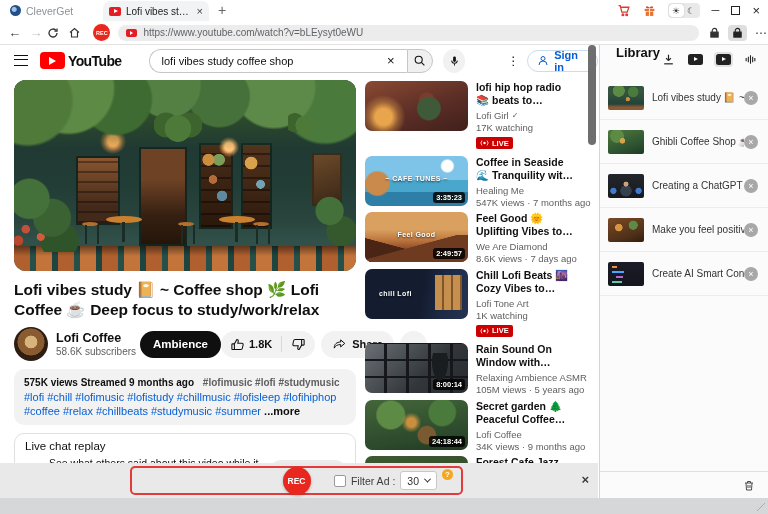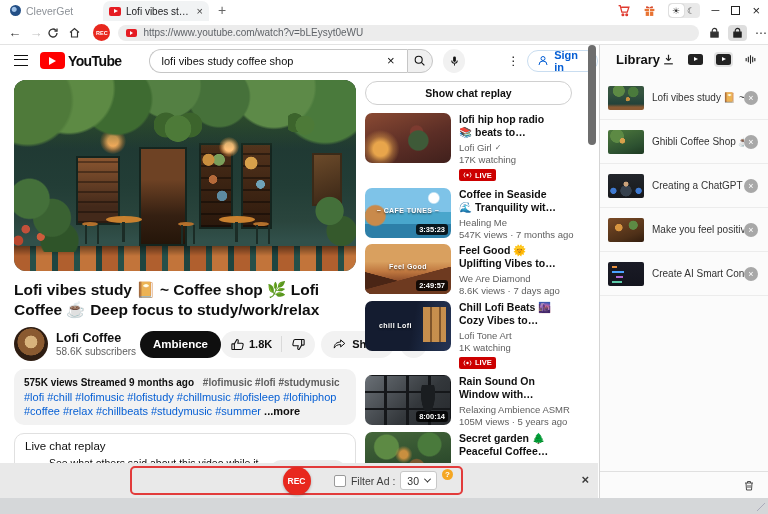--- a/index.html
+++ b/index.html
@@ -146,21 +146,21 @@
   .chat-card{margin-top:8px;border:1px solid #e0e0e0;border-radius:10px;padding:6px 10px 7px;}
   .chat-title{font-size:11.5px;font-weight:500;color:#0f0f0f;}
   .chat-row{margin-top:5px;display:flex;align-items:center;gap:9px;}
   .chat-text{font-size:10.5px;color:#0f0f0f;flex:1;}
   .openpanel{background:#ececec;border:none;border-radius:11px;padding:4px 10px;font-size:10px;font-weight:600;color:#0f0f0f;white-space:nowrap;}
 
   
   .col-right{position:absolute;left:365px;top:36px;width:211px;}
   .showchat{width:207px;height:24px;border:1px solid #d0d0d0;border-radius:12px;background:#fff;font-size:10.5px;font-weight:600;color:#0f0f0f;display:flex;align-items:center;justify-content:center;margin-bottom:8px;}
   .rel-item{display:flex;margin-bottom:4.5px;position:relative;}
-  .rel-thumb{width:86px;height:50px;border-radius:7px;position:relative;overflow:hidden;flex:none;}
+  .rel-thumb{width:103px;height:50px;border-radius:7px;position:relative;overflow:hidden;flex:none;}
   .thumb-caption{position:absolute;left:0;right:0;top:38%;text-align:center;color:#fff;font-size:7px;font-weight:700;text-shadow:0 1px 2px rgba(0,0,0,.7);letter-spacing:.4px;}
   .dur-badge{position:absolute;right:3px;bottom:3px;background:rgba(0,0,0,.82);color:#fff;font-size:7.5px;font-weight:600;border-radius:3px;padding:1px 3px;}
   .rel-txt{margin-left:8px;width:98px;}
   .rel-title{font-size:10.5px;line-height:13px;font-weight:600;color:#0f0f0f;display:-webkit-box;-webkit-line-clamp:2;-webkit-box-orient:vertical;overflow:hidden;}
   .rel-ch{margin-top:3px;font-size:9.5px;color:#606060;display:flex;align-items:center;gap:3px;white-space:nowrap;}
   .verified{font-size:8px;color:#606060;}
   .rel-meta{font-size:9.5px;color:#606060;margin-top:1px;white-space:nowrap;}
   .live-badge{display:inline-flex;align-items:center;gap:3px;background:#c00;color:#fff;font-size:7.5px;font-weight:700;border-radius:2px;padding:1.5px 4px;margin-top:3px;}
   .rel-kebab{position:absolute;right:0;top:2px;font-size:11px;color:#0f0f0f;}
 
@@ -183,21 +183,21 @@
   .rec-right{position:absolute;right:8px;top:0;height:25px;display:flex;align-items:center;gap:5px;}
   .rec-label{font-size:10.5px;color:#3c3c3c;}
   .mini-select{height:19px;background:#fff;border:1px solid #c8c8c8;border-radius:3px;display:flex;align-items:center;gap:6px;padding:0 6px;font-size:10.5px;color:#333;}
   .chev{width:5px;height:5px;border-right:1.6px solid #222;border-bottom:1.6px solid #222;transform:rotate(45deg) translate(-1px,-1px);}
   .qmark{width:11px;height:11px;border-radius:50%;background:#f5a723;color:#fff;font-size:8px;font-weight:700;display:flex;align-items:center;justify-content:center;transform:translateY(-6px);}
   .rec-big{position:absolute;left:50%;top:50%;transform:translate(-50%,-50%);width:28px;height:28px;border-radius:50%;background:#e8281e;color:#fff;font-size:8.5px;font-weight:700;display:flex;align-items:center;justify-content:center;box-shadow:0 1px 3px rgba(0,0,0,.25);}
   .checkbox{width:12px;height:12px;background:#fff;border:1px solid #9a9a9a;border-radius:2px;}
   .strip-close{position:absolute;right:9px;top:10px;font-size:13px;font-weight:700;color:#3c3c3c;line-height:1;}
 
   
-  .lib-header{height:29px;display:flex;align-items:center;padding:0 10px 0 16px;}
+  .lib-header{height:29px;display:flex;padding:0 10px 0 16px;}
   .lib-title{font-size:13px;font-weight:700;color:#111;flex:1;}
   .lib-icons{display:flex;align-items:center;gap:9px;}
   .lib-iconbtn{display:flex;align-items:center;justify-content:center;padding:2px;border-radius:4px;}
   .lib-iconbtn.sel{background:#e2e2e2;}
   .pbox{width:15px;height:11px;background:#222;border-radius:2.5px;position:relative;}
   .pbox::after{content:"";position:absolute;left:5.5px;top:3px;border-left:4.5px solid #fff;border-top:2.5px solid transparent;border-bottom:2.5px solid transparent;}
   .lib-list{margin-top:2px;}
   .lib-item{height:44px;display:flex;align-items:center;padding:0 10px 0 8px;border-bottom:1px solid #ececec;}
   .lib-thumb{width:36px;height:24px;border-radius:2px;flex:none;position:relative;overflow:hidden;}
   .lib-title-txt{margin-left:8px;flex:1;font-size:10px;color:#333;white-space:nowrap;overflow:hidden;}
@@ -404,21 +404,20 @@
               <path d="M8 9h8M8 12h5"></path>
             </svg>
           <span class="chat-text">See what others said about this video while it was live.</span>
           <button class="openpanel">Open panel</button>
         </div>
       </div>
 
     </div>
 
     <div class="col-right">
-      <button class="showchat">Show chat replay</button>
       <div id="related-list">
           <div class="rel-item">
     <div class="rel-thumb t-lofigirl">
       
       
     </div>
     <div class="rel-txt">
       <div class="rel-title">lofi hip hop radio 📚 beats to relax/study to</div>
       <div class="rel-ch">
         <span>Lofi Girl</span>

